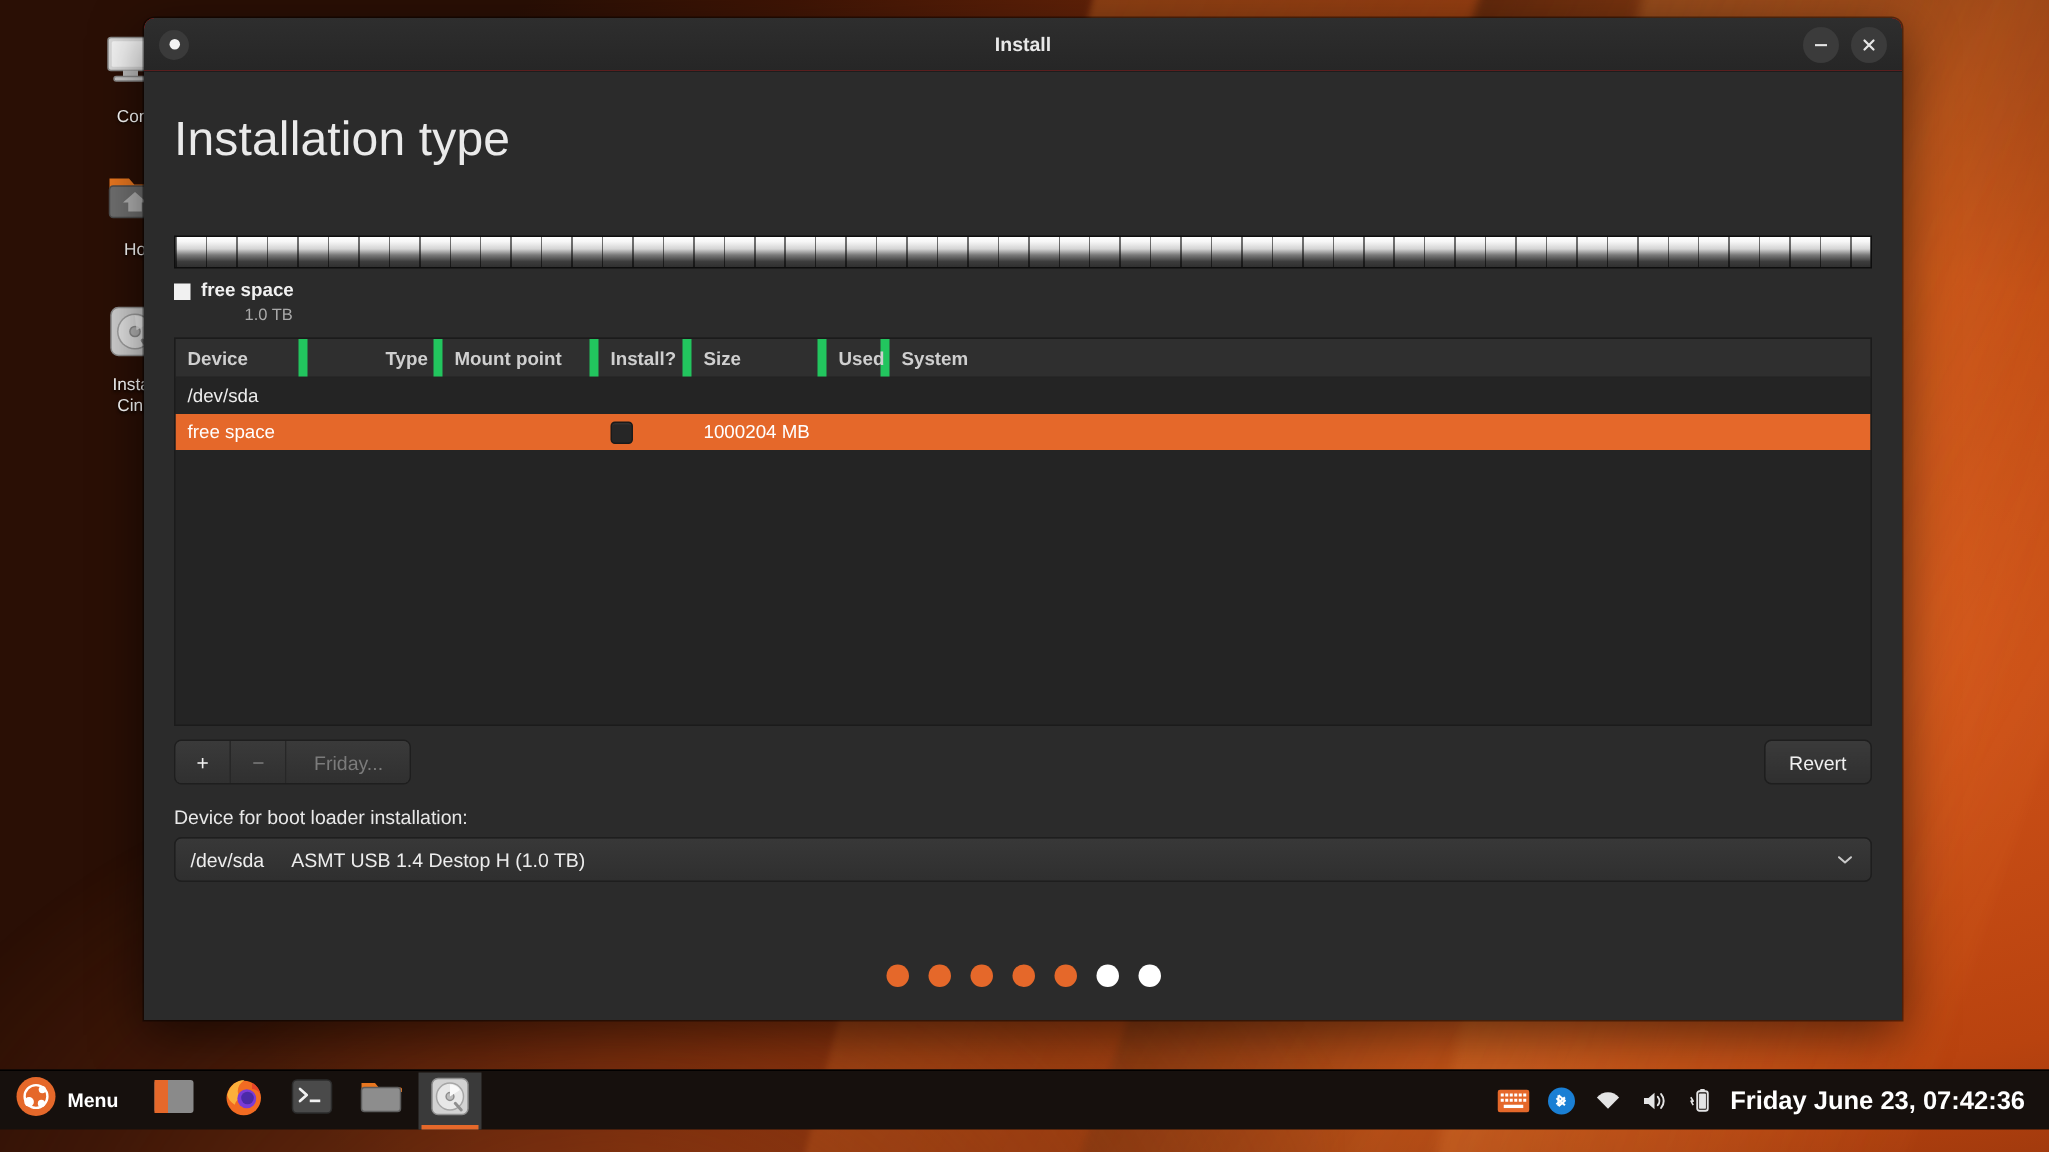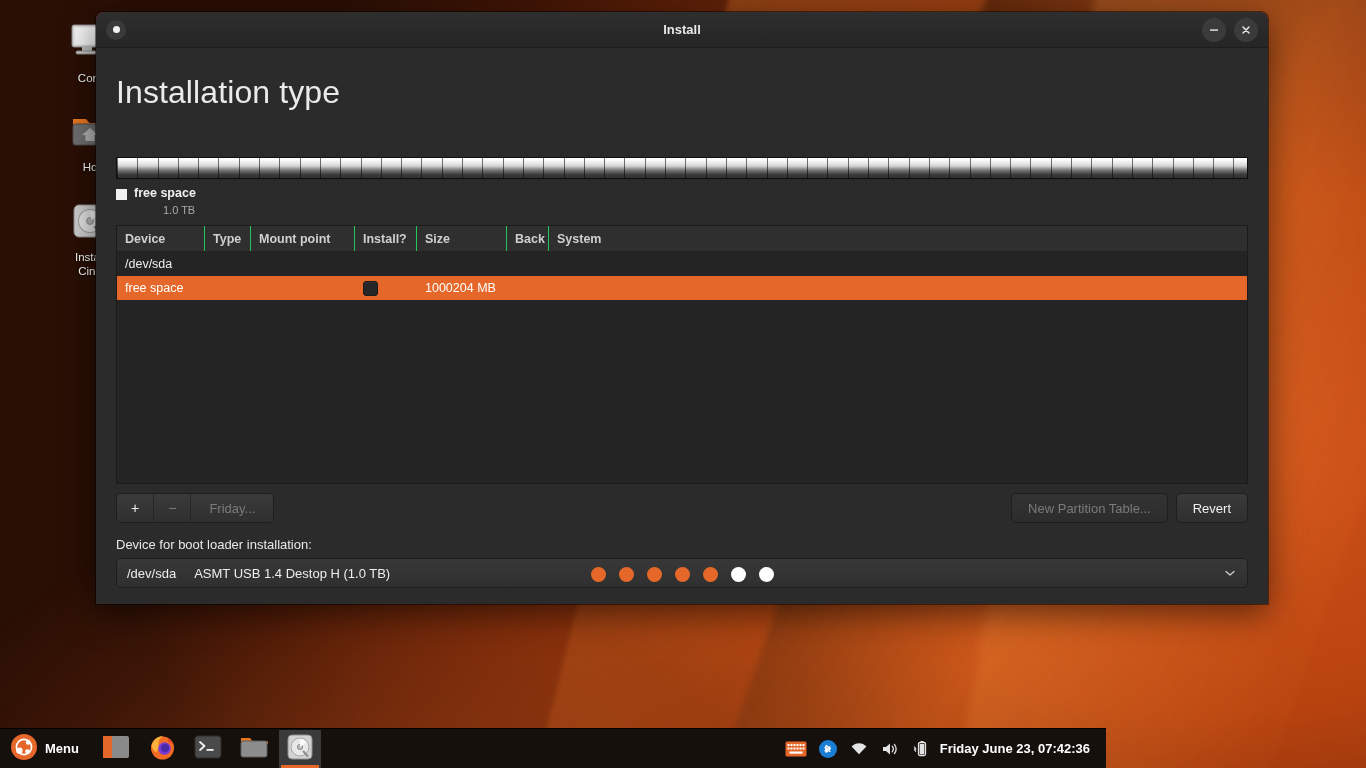--- a/index.html
+++ b/index.html
@@ -71,21 +71,21 @@
     font-size: 11.5px; color: #ffffff;
     text-align: center; line-height: 1.25;
     text-shadow: 0 1px 2px rgba(0,0,0,0.85);
     white-space: pre-line;
   }
 
   
   #win {
     position: absolute;
     left: 96px; top: 12px;
-    width: 1172px; height: 592px;
+    width: 1172px; height: 668px;
     background: #b91c1c;
     border-radius: 7px 7px 0 0;
     box-shadow: 0 10px 34px rgba(0,0,0,0.55), 0 0 0 1px rgba(0,0,0,0.45);
     z-index: 5;
     overflow: hidden;
     display: flex; flex-direction: column;
   }
   .titlebar {
     height: 36px; flex: 0 0 36px;
     background: linear-gradient(#2e2e2e, #262626);
@@ -158,31 +158,31 @@
     height: 259px;
     overflow: hidden;
   }
   .pt-head {
     display: flex; align-items: center;
     height: 26px;
     background: #2f2f2f;
     border-bottom: 1px solid #232323;
     font-size: 12.5px; font-weight: bold; color: #cfcfcf;
   }
-  .pt-head .th { padding: 0 8px; border-right: 1px solid #22c55e; height: 100%; display: flex; align-items: center; }
+  .pt-head .th { padding: 0 8px; border-right: 6px solid #22c55e; height: 100%; display: flex; align-items: center; }
   .pt-head .th:last-child { border-right: none; }
   .pt-row {
     display: flex; align-items: center;
     height: 24px;
     font-size: 12.5px; color: #ededed;
   }
   .pt-row .td { padding: 0 8px; height: 100%; display: flex; align-items: center; }
   .pt-row.selected { background: #e5682a; color: #ffffff; }
   .col-device { width: 88px; }
-  .col-type   { width: 46px; }
+  .col-type   { width: 46px; margin-left: 44px; }
   .col-mount  { width: 104px; }
   .col-format { width: 62px; }
   .col-size   { width: 90px; }
   .col-used   { width: 42px; }
   .col-system { width: 120px; }
   .fmt-box {
     width: 15px; height: 15px; border-radius: 3px;
     background: #262626; border: 1px solid #1a1a1a;
     box-shadow: inset 0 1px 0 rgba(255,255,255,0.05);
   }
@@ -240,22 +240,22 @@
 
   .dots {
     position: absolute; left: 0; right: 0; bottom: 22px;
     display: flex; justify-content: center; gap: 13px;
   }
   .dot { width: 15px; height: 15px; border-radius: 50%; background: #e5682a; }
   .dot.off { background: #ffffff; }
 
   
   #taskbar {
-    position: absolute; left: 0; bottom: 0;
-    width: 1106px; height: 40px;
+    position: absolute; left: 0; bottom: 15px;
+    width: 1366px; height: 40px;
     background: #16100d;
     border-top: 1px solid #000;
     display: flex; align-items: center;
     z-index: 30;
     padding: 0 6px;
   }
   .tb-menu {
     display: flex; align-items: center; gap: 7px;
     padding: 2px 10px 2px 4px; height: 36px; cursor: pointer;
   }
@@ -266,21 +266,21 @@
     display: flex; align-items: center; justify-content: center;
     cursor: pointer; position: relative;
   }
   .launcher.active { background: #3a3a3a; }
   .launcher.active::after {
     content: ""; position: absolute; left: 2px; right: 2px; bottom: 0;
     height: 3px; background: #e5682a;
   }
   .tray { margin-left: auto; display: flex; align-items: center; gap: 11px; padding-right: 10px; }
   .tray .ticon { display: flex; align-items: center; cursor: pointer; }
-  .clock { font-size: 13px; font-weight: bold; color: #ffffff; cursor: pointer; }
+  .clock { font-size: 17px; font-weight: bold; color: #ffffff; cursor: pointer; }
 </style>
 </head>
 <body>
 
 <div id="desktop">
   <div class="wall-base"></div>
   <div class="wall-fold1"></div>
   <div class="wall-fold2"></div>
   <div class="wall-fold3"></div>
   <div class="wall-glowbot"></div>
@@ -370,21 +370,21 @@
         </div>
       </div>
 
       <div class="ptable">
         <div class="pt-head">
           <div class="th col-device">Device</div>
           <div class="th col-type">Type</div>
           <div class="th col-mount">Mount point</div>
           <div class="th col-format">Install?</div>
           <div class="th col-size">Size</div>
-          <div class="th col-used">Back</div>
+          <div class="th col-used">Used</div>
           <div class="th col-system">System</div>
         </div>
 
         <div class="pt-row">
           <div class="td col-device">/dev/sda</div>
           <div class="td col-type"></div>
           <div class="td col-mount"></div>
           <div class="td col-format"></div>
           <div class="td col-size"></div>
           <div class="td col-used"></div>
@@ -404,21 +404,20 @@
         </div>
       </div>
 
       <div class="ptools">
         <div class="seg">
           <div class="sbtn">+</div>
           <div class="sbtn disabled">−</div>
           <div class="sbtn wide disabled">Friday...</div>
         </div>
         <div class="ptools-right">
-          <div class="btn disabled">New Partition Table...</div>
           <div class="btn">Revert</div>
         </div>
       </div>
 
       <div class="bootlabel">Device for boot loader installation:</div>
       <div class="combo">
         <span class="cval">
           <span>/dev/sda</span>
           <span>ASMT USB 1.4 Destop H (1.0 TB)</span>
         </span>

